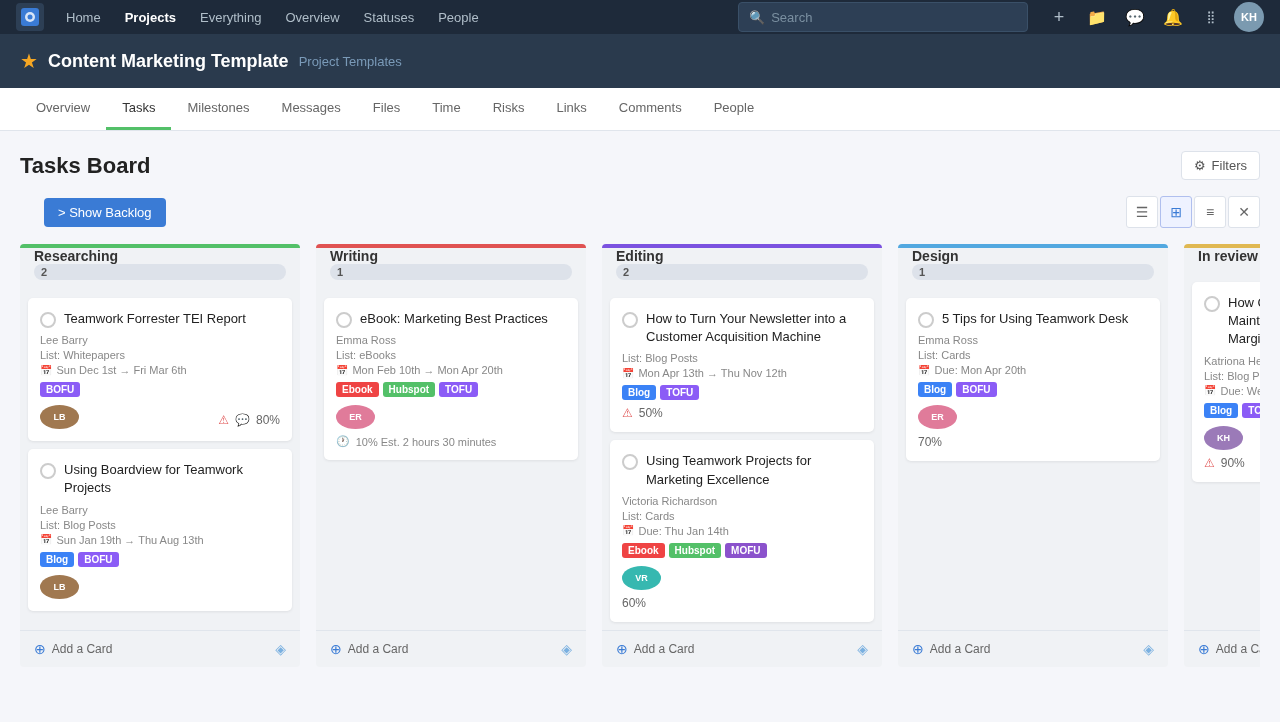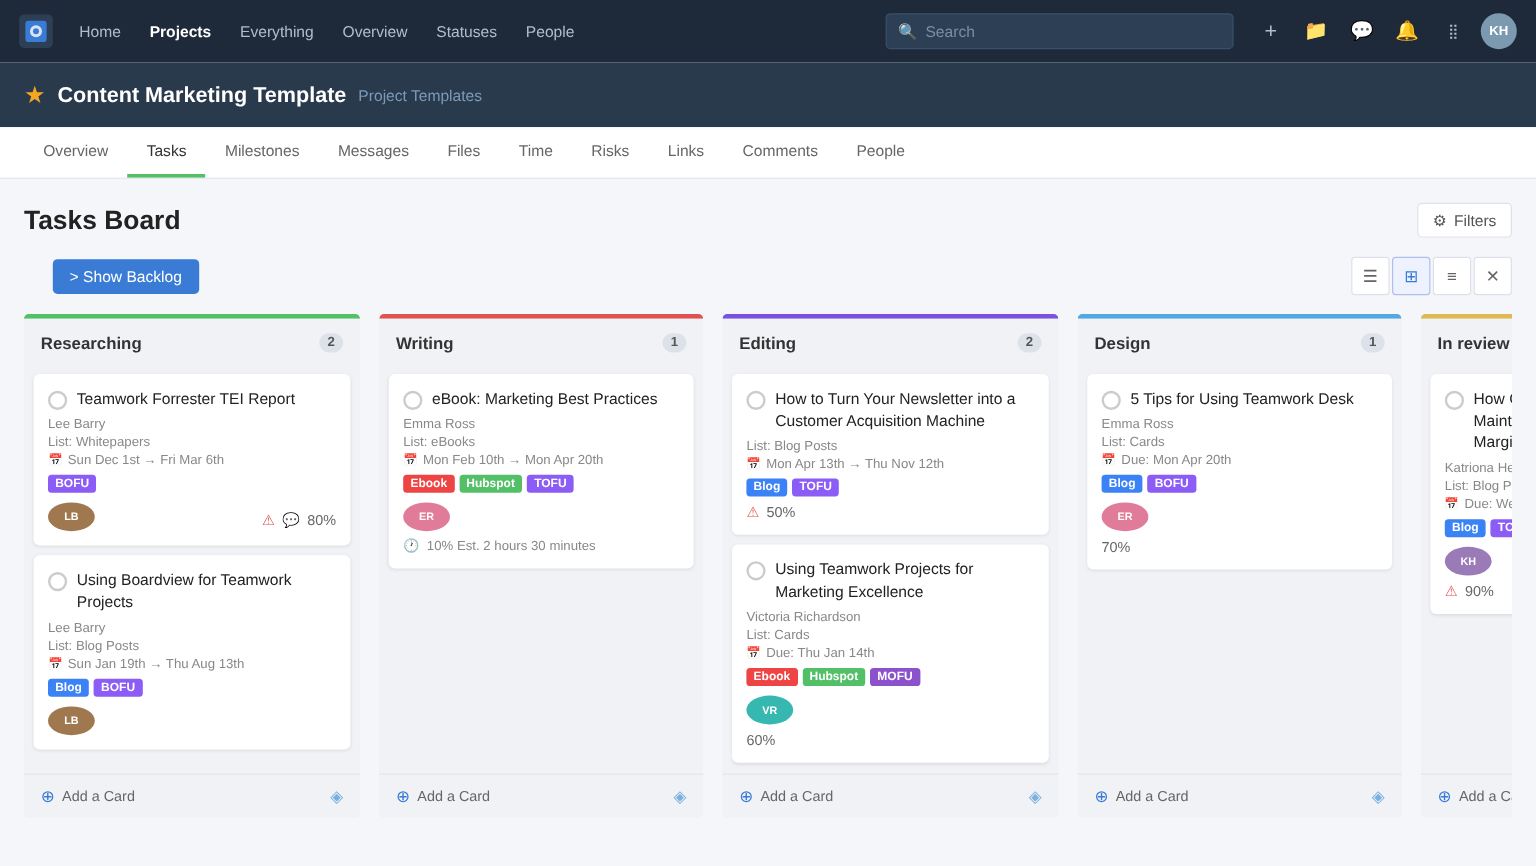--- a/index.html
+++ b/index.html
@@ -1,19 +1,19 @@
 <!DOCTYPE html>
 <html><head>
   <meta charset="utf-8">
   <style>
     * { box-sizing: border-box; margin: 0; padding: 0; }
     body { font-family: -apple-system, BlinkMacSystemFont, 'Segoe UI', sans-serif; background: #f5f6fa; font-size: 13px; color: #333; }
 
     
-    .top-nav { background: #1e2a3a; display: flex; align-items: center; padding: 0 16px; height: 52px; gap: 4px; }
+    .top-nav { background: #1e2a3a; display: flex; align-items: center; padding: 0 16px; height: 34px; gap: 4px; }
     .nav-logo { width: 28px; height: 28px; background: #2d3f55; border-radius: 4px; display: flex; align-items: center; justify-content: center; margin-right: 8px; }
     .nav-logo svg { width: 18px; height: 18px; }
     .nav-link { color: #b0bec9; font-size: 13px; padding: 0 10px; height: 46px; display: flex; align-items: center; cursor: pointer; text-decoration: none; }
     .nav-link.active { color: #fff; font-weight: 600; }
     .nav-search { margin-left: auto; background: #2d3f55; border: 1px solid #3a5068; border-radius: 4px; display: flex; align-items: center; padding: 0 10px; gap: 6px; width: 290px; height: 30px; }
     .nav-search input { background: transparent; border: none; outline: none; color: #b0bec9; font-size: 13px; width: 100%; }
     .nav-search input::placeholder { color: #7a8fa0; }
     .nav-icons { display: flex; align-items: center; gap: 8px; margin-left: 12px; }
     .nav-icon-btn { width: 30px; height: 30px; display: flex; align-items: center; justify-content: center; color: #b0bec9; cursor: pointer; font-size: 16px; border-radius: 4px; }
     .avatar { width: 30px; height: 30px; border-radius: 50%; background: #7b9ab0; display: flex; align-items: center; justify-content: center; color: #fff; font-size: 11px; font-weight: 600; cursor: pointer; overflow: hidden; }
@@ -38,21 +38,21 @@
     
     .backlog-row { display: flex; align-items: center; justify-content: space-between; margin-bottom: 16px; margin-left: 24px; }
     .show-backlog-btn { background: #3a7bd5; color: #fff; border: none; border-radius: 4px; padding: 7px 14px; font-size: 13px; cursor: pointer; display: flex; align-items: center; gap: 4px; }
     .view-controls { display: flex; gap: 2px; }
     .view-btn { width: 32px; height: 32px; display: flex; align-items: center; justify-content: center; border: 1px solid #dde2ea; background: #fff; cursor: pointer; color: #666; border-radius: 3px; font-size: 14px; }
     .view-btn.active { background: #eef2ff; border-color: #b0bfee; color: #3a7bd5; }
 
     
     .board { display: flex; gap: 0; overflow-x: auto; min-height: 420px; }
     .column { min-width: 270px; max-width: 280px; flex-shrink: 0; background: #f0f2f5; border-radius: 4px; margin-right: 16px; display: flex; flex-direction: column; }
-    .column-header { padding: 12px 14px 10px; display: flex; justify-content: space-between; border-top: 4px solid #ccc; border-radius: 4px 4px 0 0; }
+    .column-header { padding: 0 14px 10px; display: flex; justify-content: space-between; border-top: 4px solid #ccc; border-radius: 4px 4px 0 0; flex-direction: column; }
     .column-header.green-top { border-top-color: #53c068; }
     .column-header.red-top { border-top-color: #e05252; }
     .column-header.purple-top { border-top-color: #7b52e0; }
     .column-header.blue-top { border-top-color: #52a8e0; }
     .column-header.yellow-top { border-top-color: #e0b852; }
     .column-title { font-weight: 600; font-size: 14px; color: #333; }
     .column-count { background: #dde2ea; color: #555; border-radius: 10px; font-size: 11px; font-weight: 600; padding: 2px 7px; }
 
     .cards { padding: 8px; flex: 1; display: flex; flex-direction: column; gap: 8px; overflow-y: auto; }
     .card { background: #fff; border-radius: 5px; padding: 12px; box-shadow: 0 1px 3px rgba(0,0,0,0.08); cursor: pointer; }

